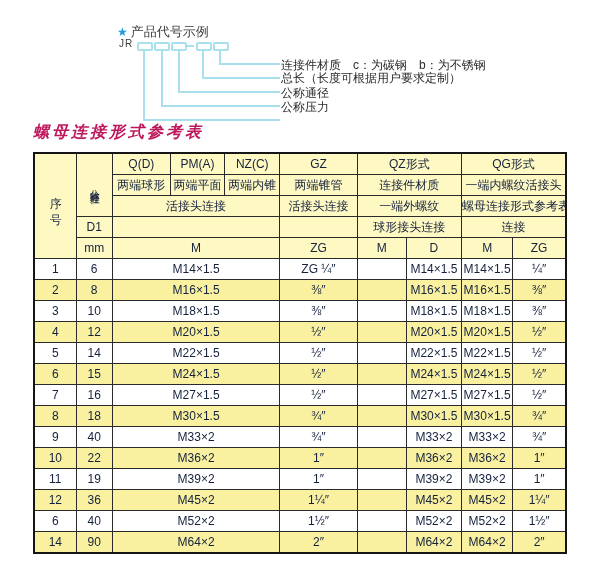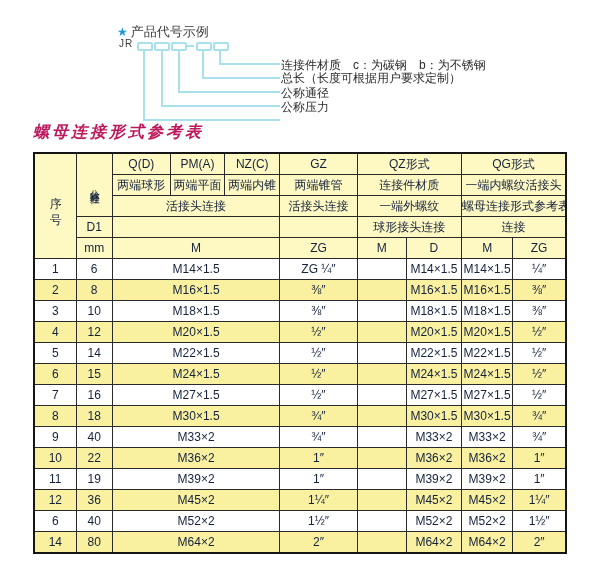--- a/index.html
+++ b/index.html
@@ -249,21 +249,21 @@
           <td>40</td>
           <td colspan="3">M52×2</td>
           <td>1½″</td>
           <td></td>
           <td>M52×2</td>
           <td>M52×2</td>
           <td>1½″</td>
         </tr>
       <tr>
           <td>14</td>
-          <td>80</td>
+          <td>90</td>
           <td colspan="3">M64×2</td>
           <td>2″</td>
           <td></td>
           <td>M64×2</td>
           <td>M64×2</td>
           <td>2″</td>
         </tr>
     </tbody>
   </table>
 </div>

